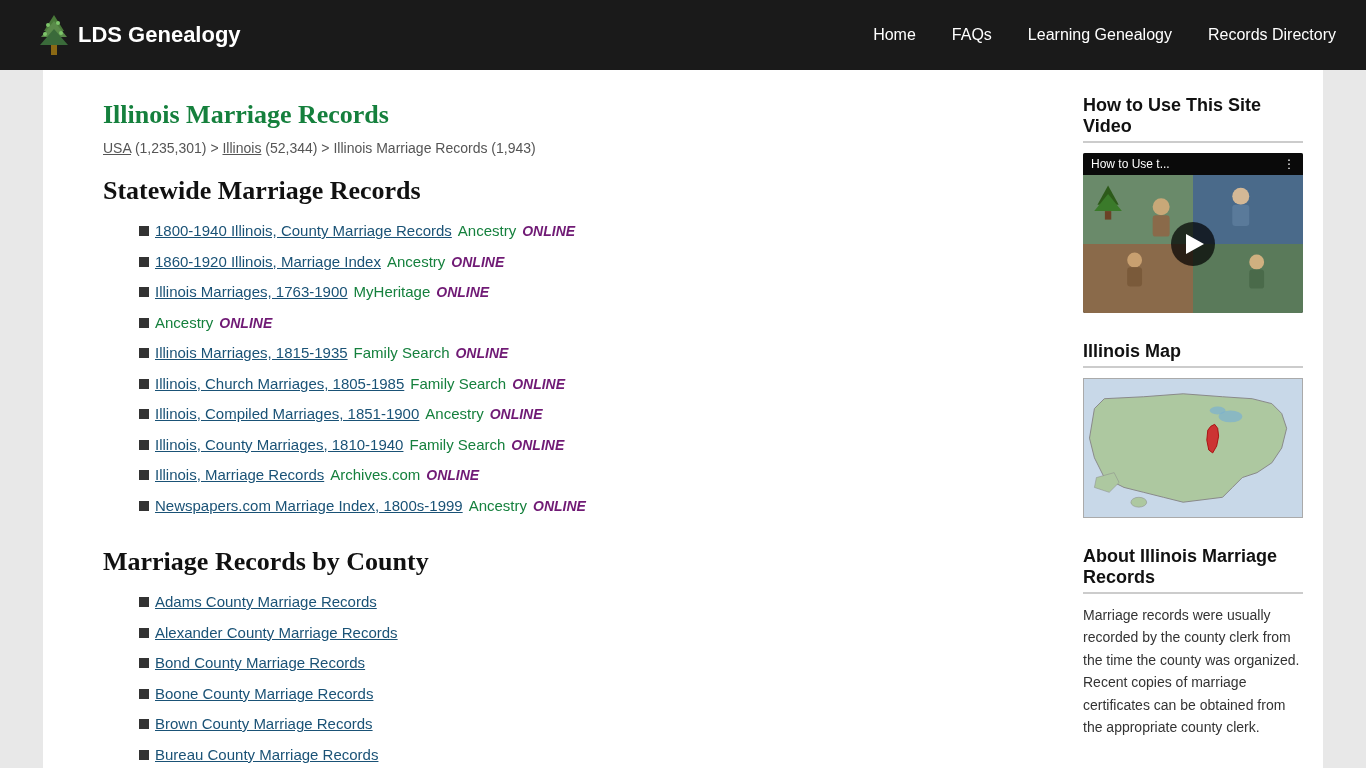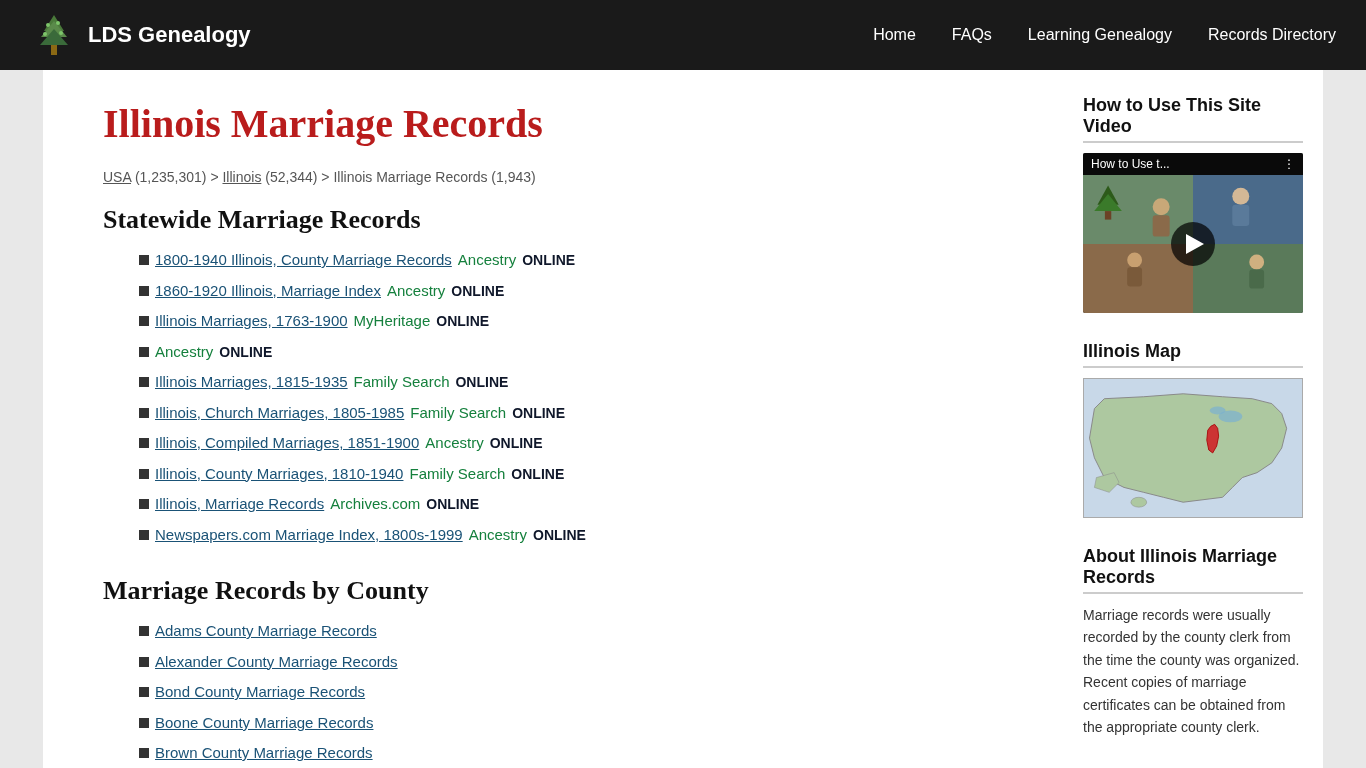--- a/index.html
+++ b/index.html
@@ -9,21 +9,20 @@
     nav {
       background: #1a1a1a;
       display: flex;
       align-items: center;
       padding: 0 30px;
       height: 70px;
     }
     .nav-logo {
       display: flex;
       align-items: center;
-      gap: 10px;
       flex: 1;
     }
     .nav-logo-text {
       color: #fff;
       font-size: 22px;
       font-weight: bold;
       font-family: Arial, sans-serif;
     }
     .nav-links {
       display: flex;
@@ -47,24 +46,24 @@
       gap: 0;
     }
 
     
     .main-content {
       flex: 1;
       padding: 30px 40px 30px 60px;
     }
 
     h1 {
-      font-size: 40px;
+      font-size: 26px;
       font-weight: bold;
-      margin-bottom: 22px;
-      color: #b91c1c;
+      margin-bottom: 10px;
+      color: #15803d;
     }
 
     .breadcrumb {
       font-size: 14px;
       color: #555;
       margin-bottom: 20px;
       font-family: Arial, sans-serif;
     }
     .breadcrumb a {
       color: #555;
@@ -101,21 +100,22 @@
       margin-top: 4px;
     }
     .record-list li a {
       color: #1a5276;
       text-decoration: underline;
     }
     .record-list li .provider {
       color: #15803d;
     }
     .online-badge {
-      color: #0f172a;
+      color: #701a75;
+      font-style: italic;
       font-weight: bold;
       font-size: 14px;
     }
 
     
     .sidebar {
       width: 260px;
       padding: 25px 20px;
       background: #fff;
       flex-shrink: 0;

